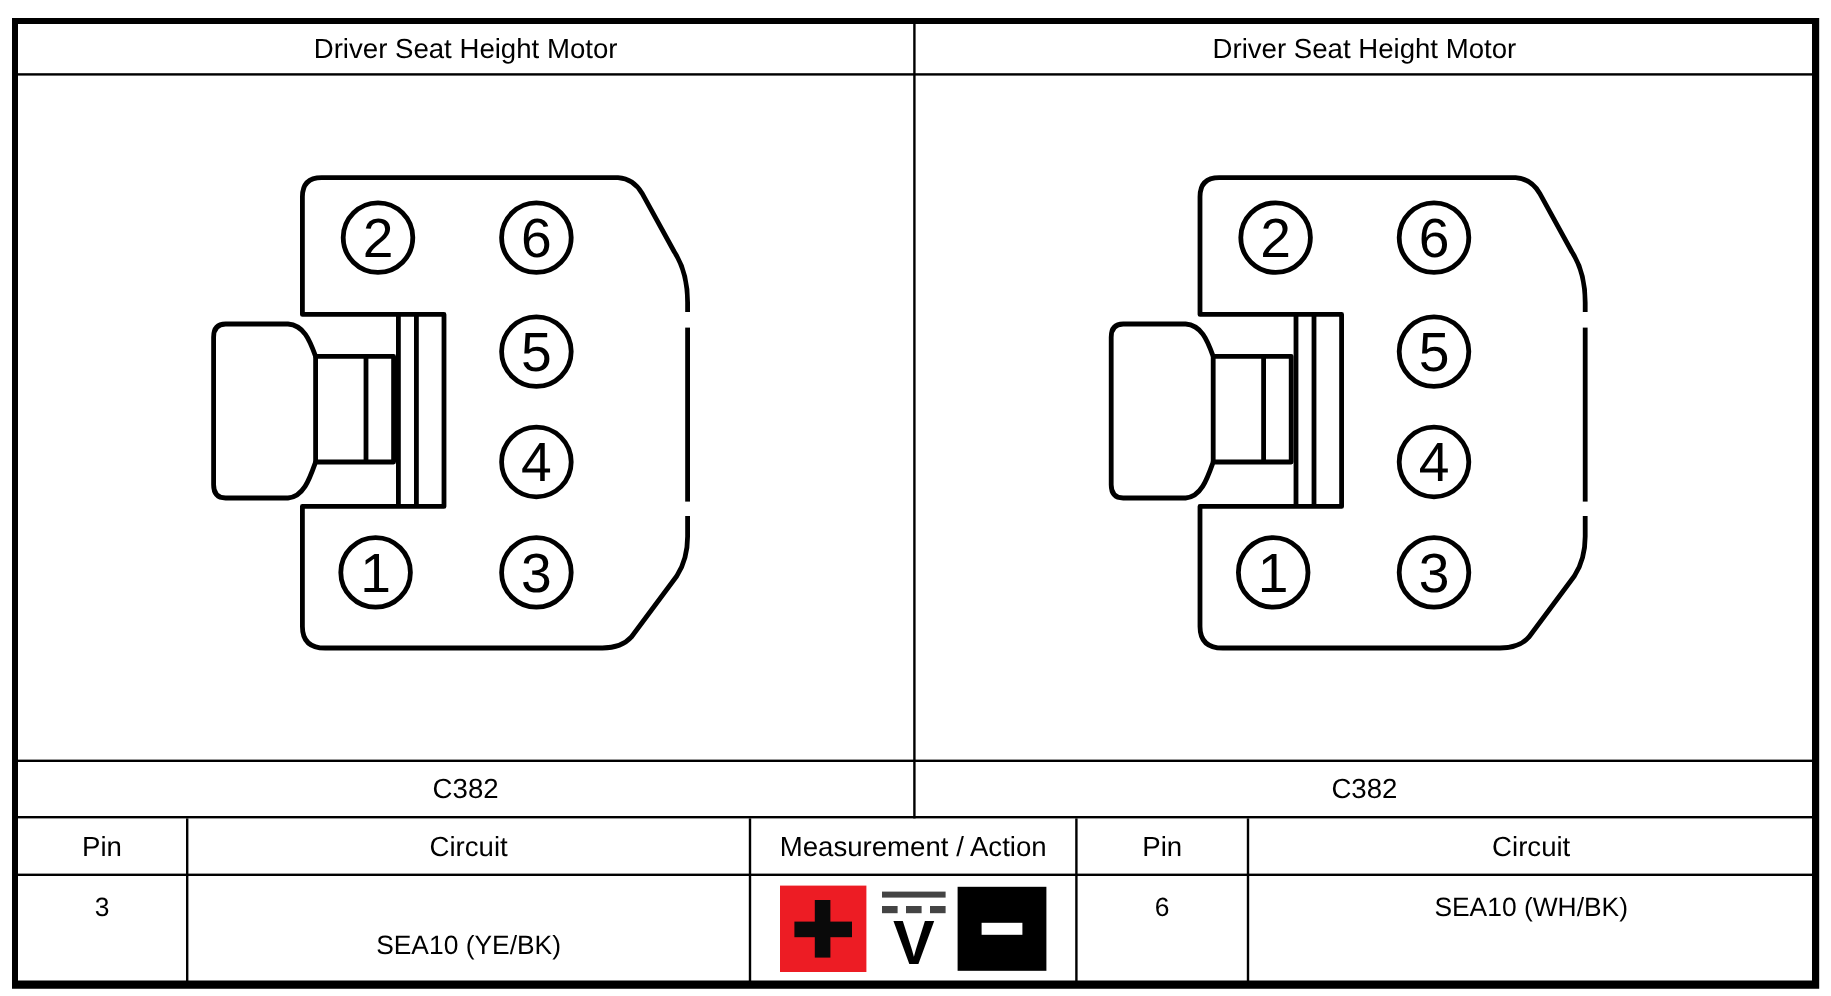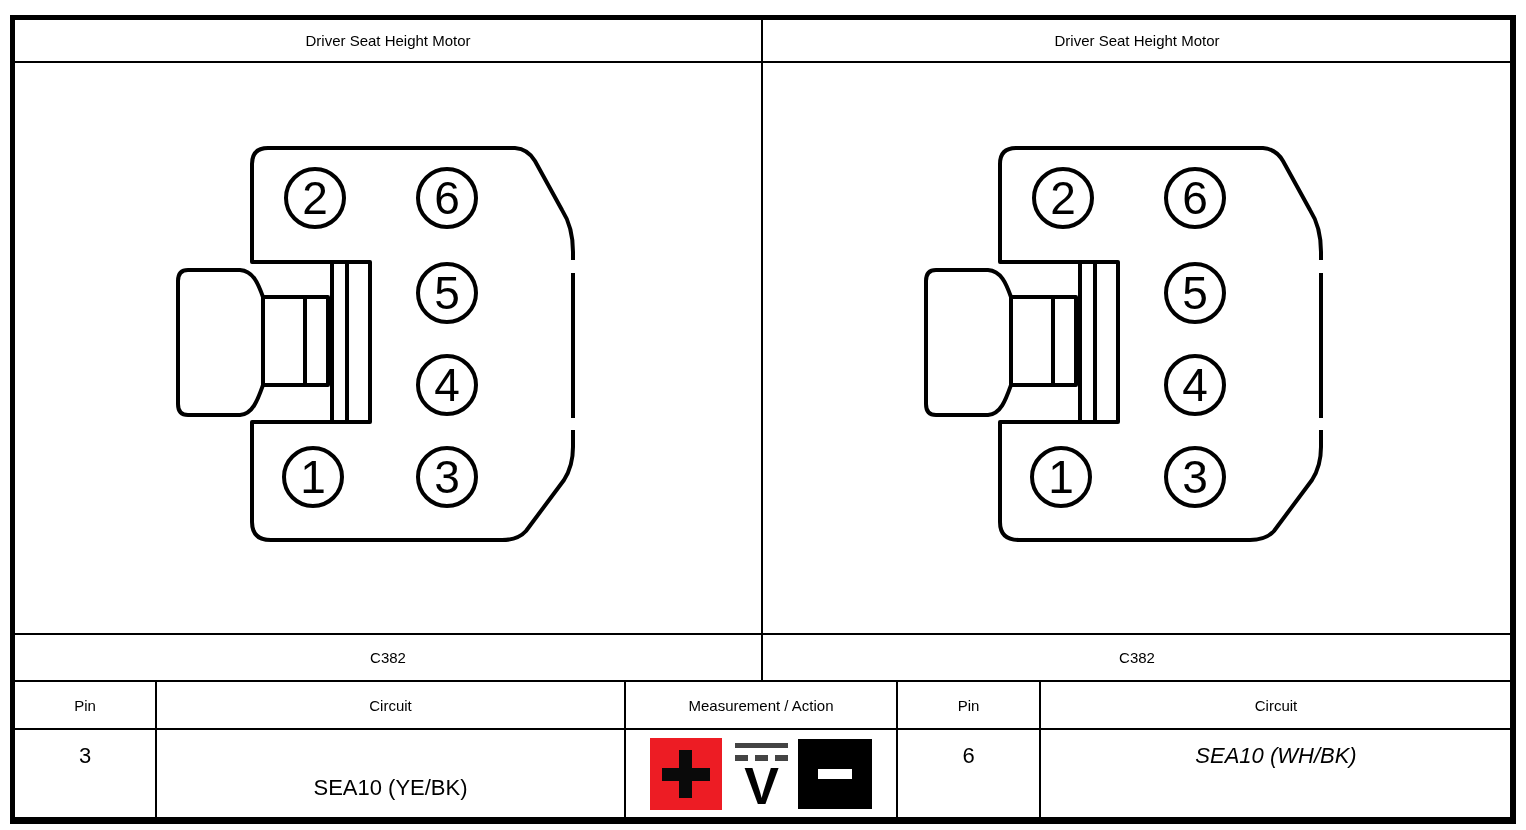--- a/index.html
+++ b/index.html
@@ -8,21 +8,21 @@
     font-family:"Liberation Sans","DejaVu Sans",sans-serif;color:#000;
   }
   .frame{
     position:absolute;left:10px;top:15px;width:1506px;height:809px;
     border:solid #000;border-width:5px 6px 7px 5px;box-sizing:border-box;
   }
   .hline{position:absolute;height:2px;background:#000;}
   .vline{position:absolute;width:2px;background:#000;}
   .cell{
     position:absolute;display:flex;align-items:center;justify-content:center;
-    font-size:15px;white-space:nowrap;
+    font-size:23px;white-space:nowrap;
   }
   .val{font-size:22px;}
   
   .meas-icons{position:absolute;left:650px;top:738px;width:222px;height:72px;}
   .icon-pos{position:absolute;left:0;top:0;width:72px;height:72px;background:#ED1C24;}
   .icon-pos .ph{position:absolute;left:12px;top:30px;width:48px;height:13px;background:#0a0a0a;}
   .icon-pos .pv{position:absolute;left:29px;top:12px;width:13px;height:48px;background:#0a0a0a;}
   .icon-volt{position:absolute;left:85px;top:2px;width:53px;height:70px;}
   .volt-solid{position:absolute;left:0;top:3px;width:53px;height:5px;background:#444;}
   .volt-dashes{position:absolute;left:0;top:15px;width:53px;height:6px;display:flex;justify-content:space-between;}
@@ -144,21 +144,21 @@
 
   <div class="cell" style="left:15px;top:682px;width:140px;height:46px;">Pin</div>
   <div class="cell" style="left:157px;top:682px;width:467px;height:46px;">Circuit</div>
   <div class="cell" style="left:626px;top:682px;width:270px;height:46px;text-align:right;">Measurement / Action</div>
   <div class="cell" style="left:898px;top:682px;width:141px;height:46px;">Pin</div>
   <div class="cell" style="left:1041px;top:682px;width:470px;height:46px;">Circuit</div>
 
   <div class="cell val" style="left:15px;top:740px;width:140px;height:32px;">3</div>
   <div class="cell val" style="left:157px;top:740px;width:467px;height:32px;margin-top:32px;">SEA10 (YE/BK)</div>
   <div class="cell val" style="left:898px;top:740px;width:141px;height:32px;">6</div>
-  <div class="cell val" style="left:1041px;top:740px;width:470px;height:32px;font-style:italic;">SEA10 (WH/BK)</div>
+  <div class="cell val" style="left:1041px;top:740px;width:470px;height:32px;">SEA10 (WH/BK)</div>
 
   <div class="meas-icons">
     <div class="icon-pos" aria-label="positive-lead-icon">
       <div class="ph"></div>
       <div class="pv"></div>
     </div>
     <div class="icon-volt" aria-label="dc-voltage-icon">
       <div class="volt-solid"></div>
       <div class="volt-dashes">
           <span></span>

